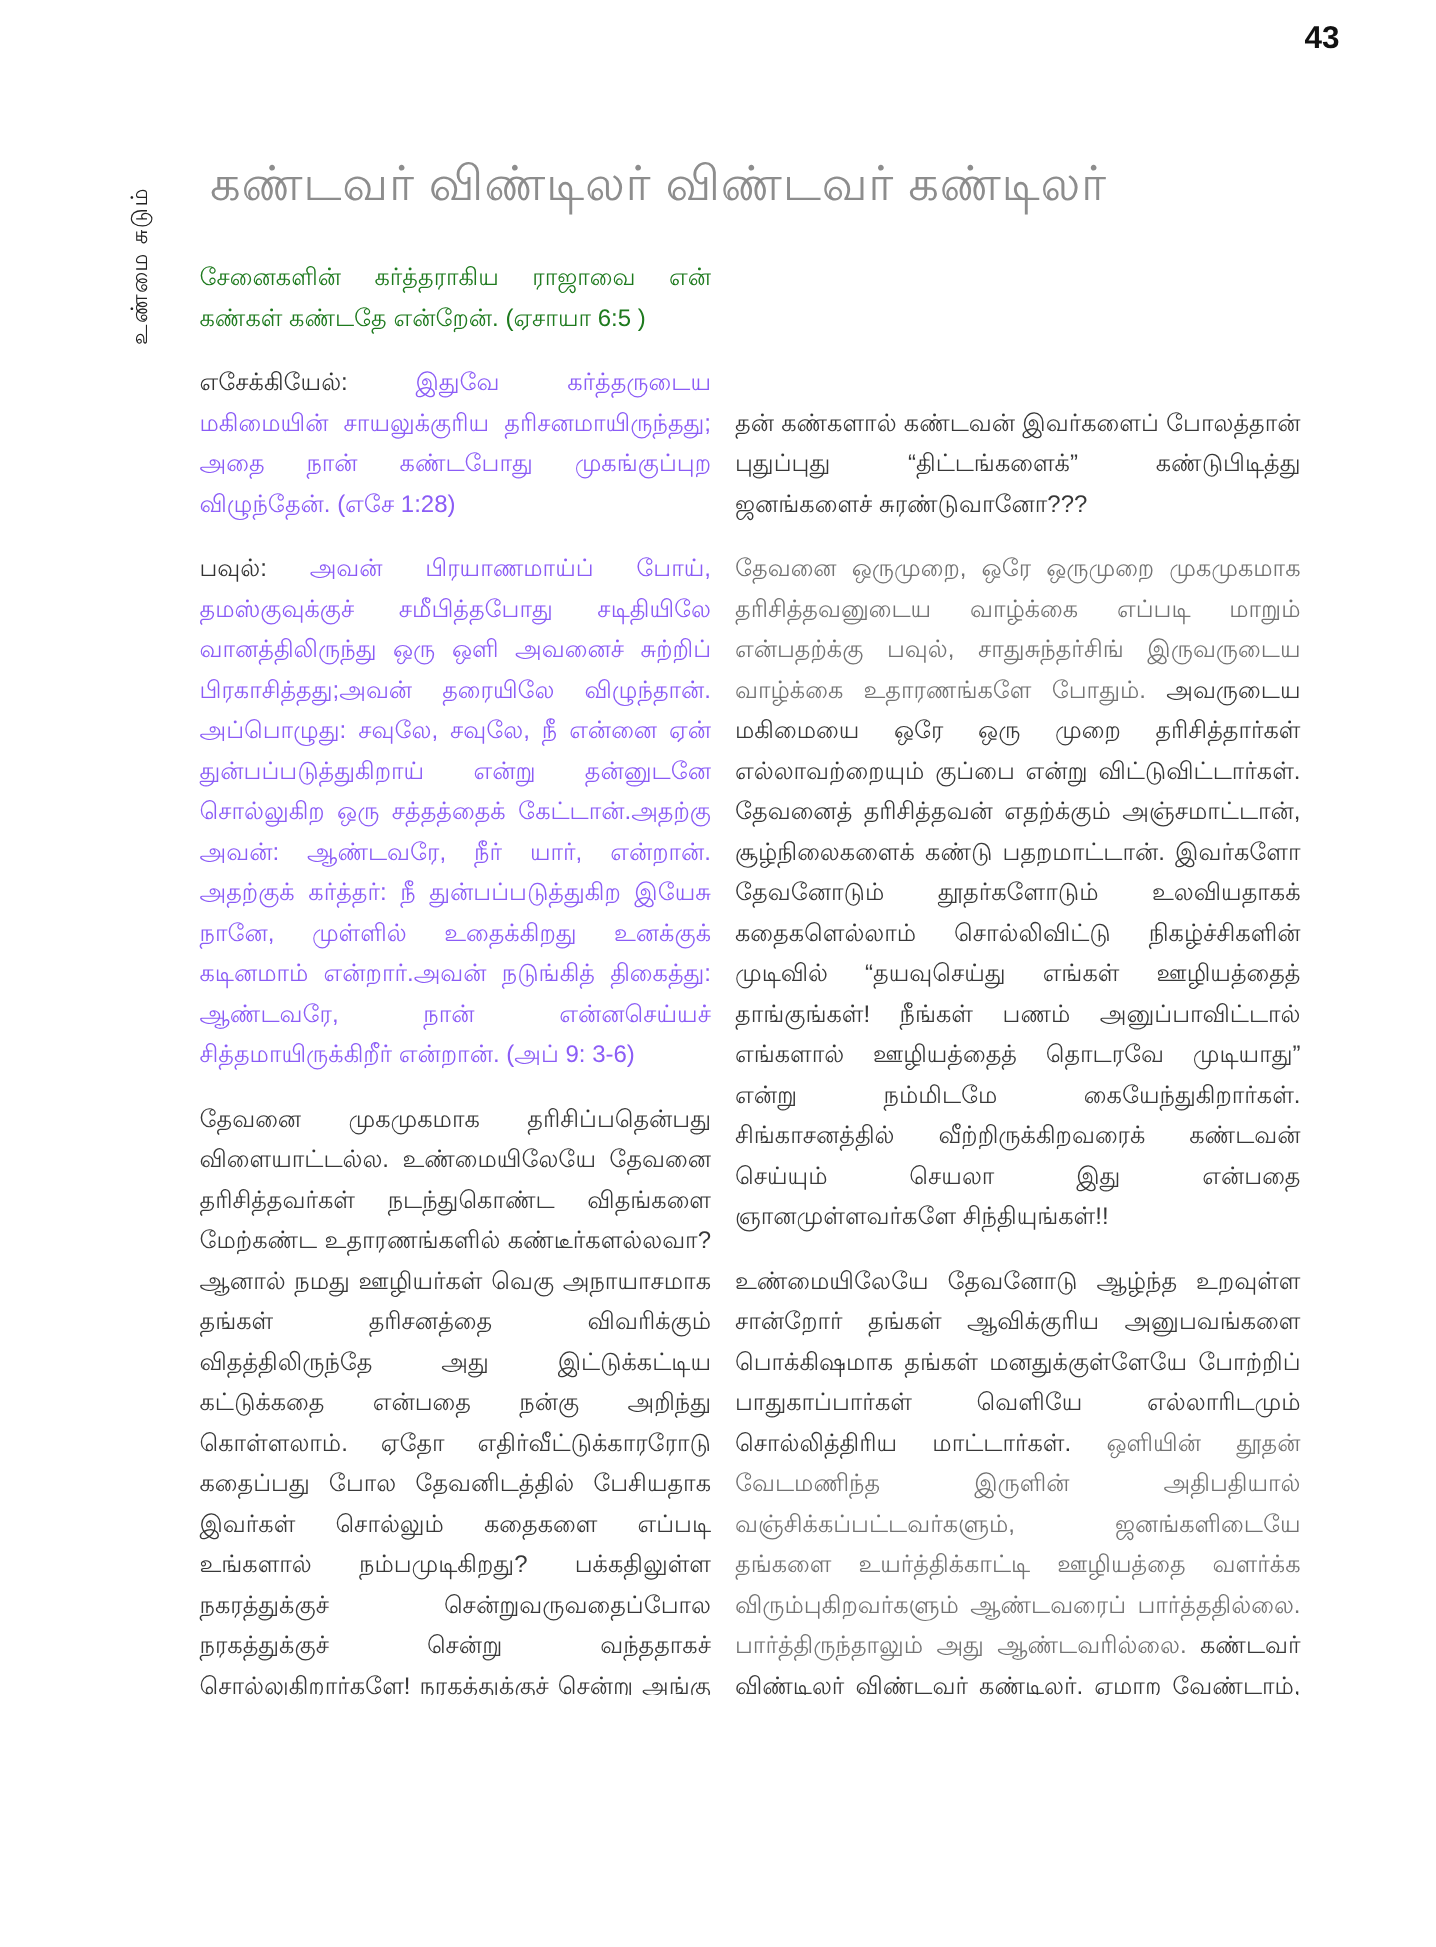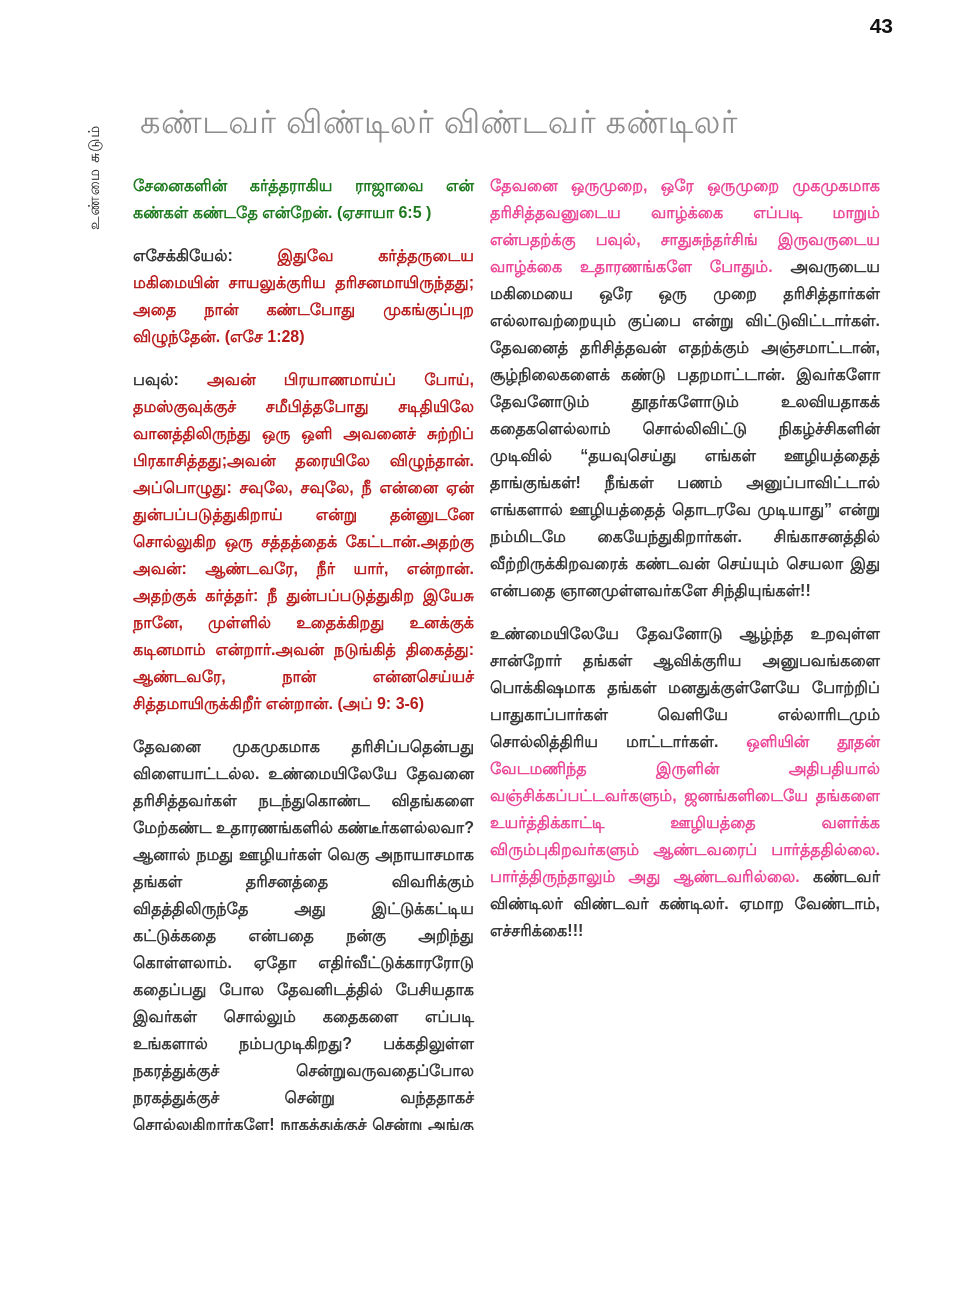--- a/index.html
+++ b/index.html
@@ -39,41 +39,40 @@
     font-size: 32px;
     font-weight: 400;
     color: #8d8d8d;
     letter-spacing: 0.5px;
     white-space: nowrap;
   }
   .columns {
     position: absolute;
     left: 133px;
     top: 172px;
-    right: 77px;
+    right: 90px;
     display: flex;
-    align-items: flex-start;
-    font-weight: bold;
+    align-items: flex-end;
   }
   .col { min-width: 0; }
   .col-left { width: 347px; padding-right: 6px; box-sizing: border-box; }
   .divider { width: 1px; background: #4d4d4d; }
   .col-right { flex: 1; padding-left: 9px; box-sizing: border-box; }
   .para {
     margin: 0 0 16px 0;
     font-size: 16px;
     line-height: 27px;
     text-align: justify;
     color: #383838;
   }
   .para:last-child { margin-bottom: 0; }
   .seg-label      { color: #333333; margin-top: 11px; }
-  .seg-green      { color: #b91c1c; }
+  .seg-green      { color: #8b5cf6; }
   .seg-green_dark { color: #1e7a1e; }
-  .seg-blue       { color: #ec4899; }
+  .seg-blue       { color: #737373; }
   .seg-body       { color: #383838; }
   .footer {
     position: absolute;
     left: 0;
     right: 0;
     top: 1240px;
     height: 28px;
     font-size: 17px;
     color: #0369a1;
   }
@@ -108,20 +107,23 @@
       </p>
       <p class="para">
         <span class="seg-body">தேவனை முகமுகமாக தரிசிப்பதென்பது விளையாட்டல்ல. உண்மையிலேயே தேவனை தரிசித்தவர்கள் நடந்துகொண்ட விதங்களை மேற்கண்ட உதாரணங்களில் கண்டீர்களல்லவா? ஆனால் நமது ஊழியர்கள் வெகு அநாயாசமாக தங்கள் தரிசனத்தை விவரிக்கும் விதத்திலிருந்தே அது இட்டுக்கட்டிய கட்டுக்கதை என்பதை நன்கு அறிந்து கொள்ளலாம். ஏதோ எதிர்வீட்டுக்காரரோடு கதைப்பது போல தேவனிடத்தில் பேசியதாக இவர்கள் சொல்லும் கதைகளை எப்படி உங்களால் நம்பமுடிகிறது? பக்கதிலுள்ள நகரத்துக்குச் சென்றுவருவதைப்போல நரகத்துக்குச் சென்று வந்ததாகச் சொல்லுகிறார்களே! நரகத்துக்குச் சென்று அங்கு ஆத்துமாக்கள்படும் பேரவதிகளைத்</span>
       </p>
     </div>
 
     <div class="divider"></div>
 
     <div class="col col-right">
       <p class="para">
+        <span class="seg-body">தன் கண்களால் கண்டவன் இவர்களைப் போலத்தான் புதுப்புது “திட்டங்களைக்” கண்டுபிடித்து ஜனங்களைச் சுரண்டுவானோ???</span>
+      </p>
+      <p class="para">
         <span class="seg-blue">தேவனை ஒருமுறை, ஒரே ஒருமுறை முகமுகமாக தரிசித்தவனுடைய வாழ்க்கை எப்படி மாறும் என்பதற்க்கு பவுல், சாதுசுந்தர்சிங் இருவருடைய வாழ்க்கை உதாரணங்களே போதும்.</span>
         <span class="seg-body">அவருடைய மகிமையை ஒரே ஒரு முறை தரிசித்தார்கள் எல்லாவற்றையும் குப்பை என்று விட்டுவிட்டார்கள். தேவனைத் தரிசித்தவன் எதற்க்கும் அஞ்சமாட்டான், சூழ்நிலைகளைக் கண்டு பதறமாட்டான். இவர்களோ தேவனோடும் தூதர்களோடும் உலவியதாகக் கதைகளெல்லாம் சொல்லிவிட்டு நிகழ்ச்சிகளின் முடிவில் “தயவுசெய்து எங்கள் ஊழியத்தைத் தாங்குங்கள்! நீங்கள் பணம் அனுப்பாவிட்டால் எங்களால் ஊழியத்தைத் தொடரவே முடியாது” என்று நம்மிடமே கையேந்துகிறார்கள். சிங்காசனத்தில் வீற்றிருக்கிறவரைக் கண்டவன் செய்யும் செயலா இது என்பதை ஞானமுள்ளவர்களே சிந்தியுங்கள்!!</span>
       </p>
       <p class="para">
         <span class="seg-body">உண்மையிலேயே தேவனோடு ஆழ்ந்த உறவுள்ள சான்றோர் தங்கள் ஆவிக்குரிய அனுபவங்களை பொக்கிஷமாக தங்கள் மனதுக்குள்ளேயே போற்றிப் பாதுகாப்பார்கள் வெளியே எல்லாரிடமும் சொல்லித்திரிய மாட்டார்கள்.</span>
         <span class="seg-blue">ஒளியின் தூதன் வேடமணிந்த இருளின் அதிபதியால் வஞ்சிக்கப்பட்டவர்களும், ஜனங்களிடையே தங்களை உயர்த்திக்காட்டி ஊழியத்தை வளர்க்க விரும்புகிறவர்களும் ஆண்டவரைப் பார்த்ததில்லை. பார்த்திருந்தாலும் அது ஆண்டவரில்லை.</span>
         <span class="seg-body">கண்டவர் விண்டிலர் விண்டவர் கண்டிலர். ஏமாற வேண்டாம், எச்சரிக்கை!!!</span>
       </p>
     </div>
 

